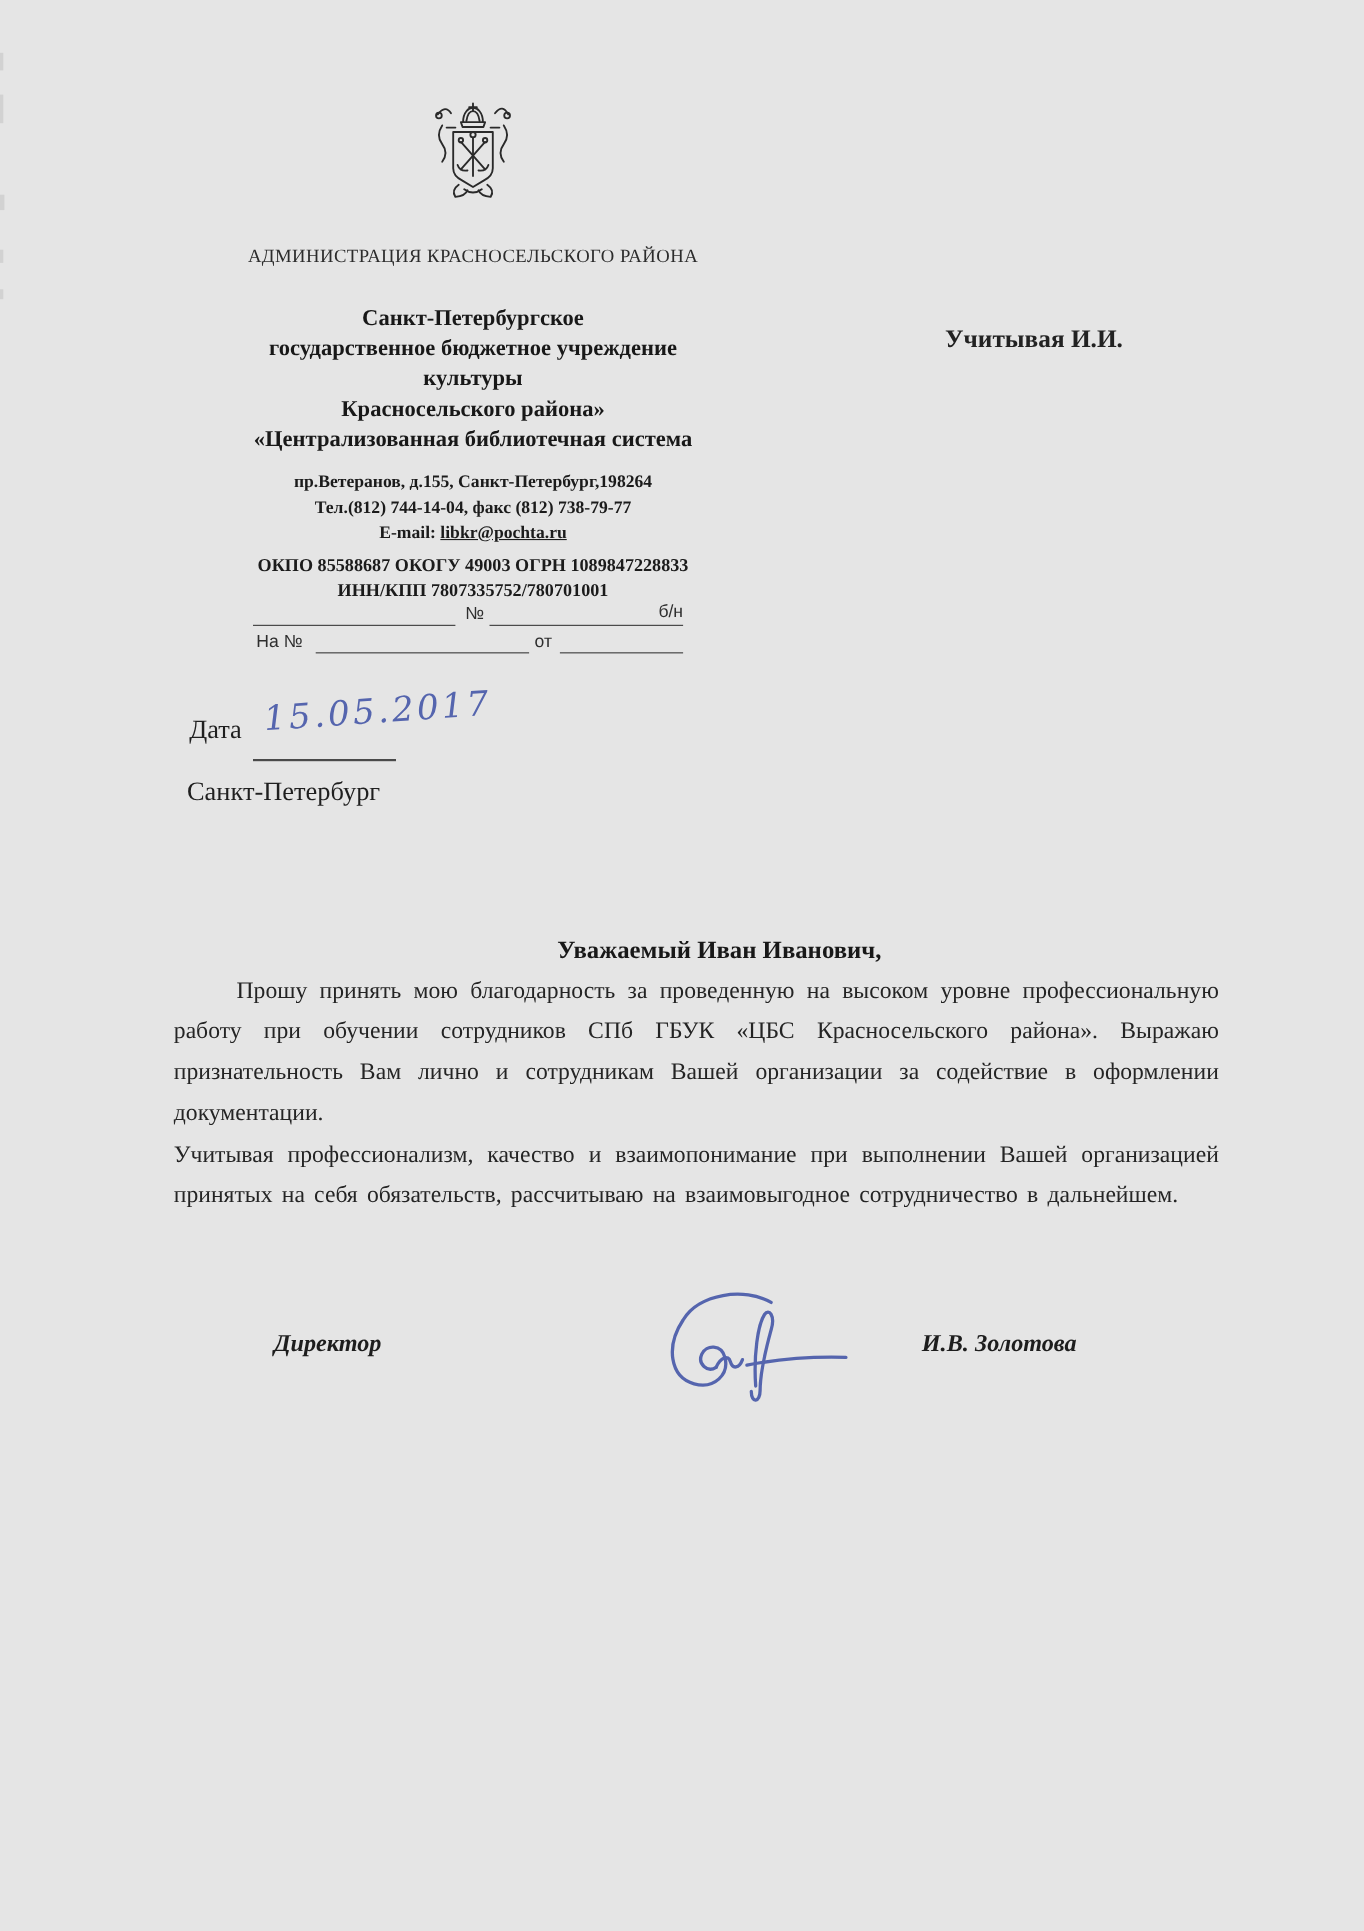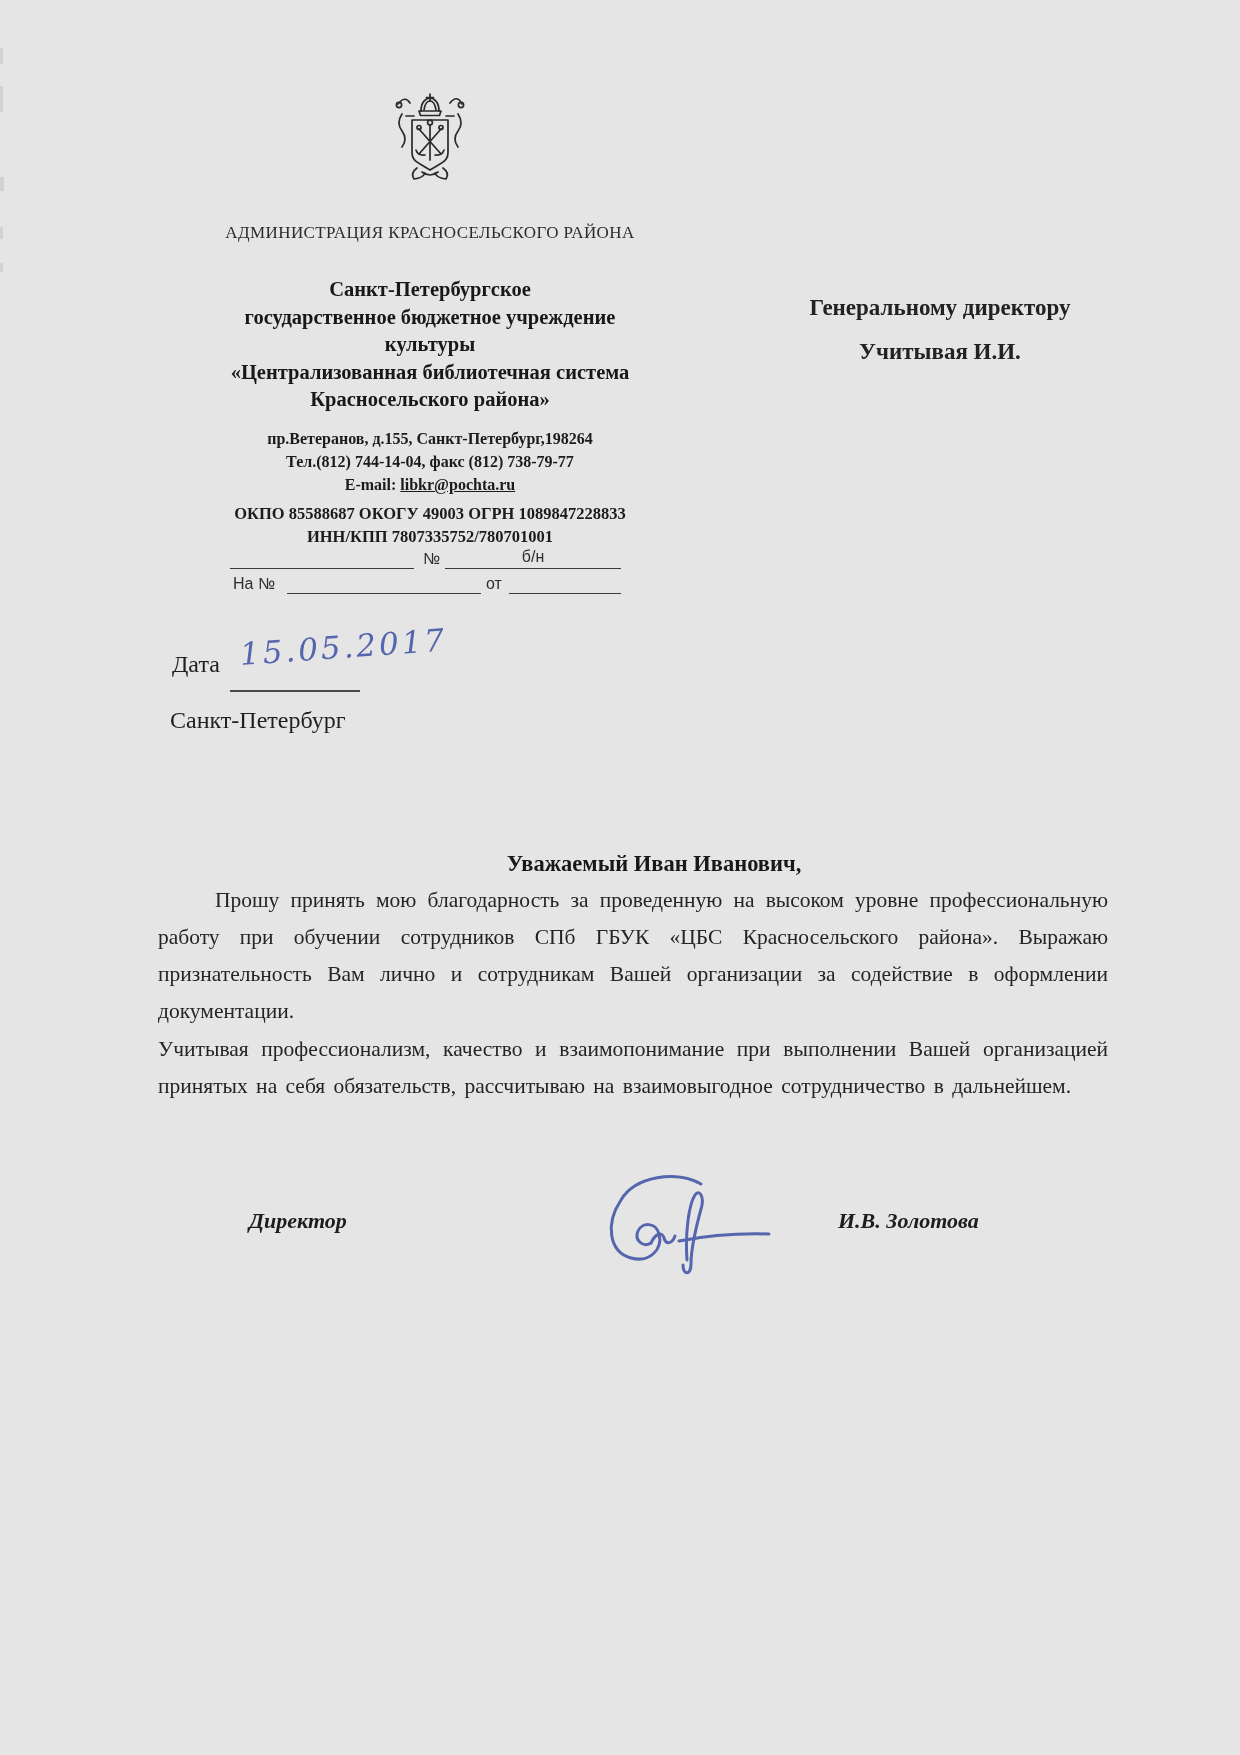--- a/index.html
+++ b/index.html
@@ -11,21 +11,21 @@
   .center-col { position:absolute; left:150px; width:560px; text-align:center; }
   .admin-block { top:221px; font-size:17px; line-height:23px; letter-spacing:0.4px; color:#2c2c2c; }
   .org-block { top:276px; font-weight:bold; font-size:20.5px; line-height:27.5px; color:#181818; }
   .addr-block { top:427px; font-weight:bold; font-size:16px; line-height:23px; color:#1b1b1b; }
   .codes-block { top:502px; font-weight:bold; font-size:16.5px; line-height:23px; color:#1b1b1b; }
   .email-underline { text-decoration:underline; }
   .addressee-block { position:absolute; left:745px; top:286px; width:390px; text-align:center;
     font-weight:bold; font-size:23px; line-height:44px; color:#222; }
   .ref { font-family:"Liberation Sans", sans-serif; font-size:16px; color:#2e2e2e; position:absolute; }
   .uline { position:absolute; border-bottom:1.6px solid #3a3a3a; height:0; }
-  .bn-value { position:absolute; left:445px; top:548px; width:176px; text-align:center;
+  .bn-value { position:absolute; left:445px; top:548px; width:176px; text-align:right;
     font-family:"Liberation Sans", sans-serif; font-size:16px; color:#2e2e2e; }
   .date-label { left:172px; top:651px; font-size:24px; }
   .date-hand { left:240px; top:636px; font-size:31px; font-style:italic;
     font-family:"DejaVu Serif", serif; letter-spacing:3px; transform:rotate(-4deg);
     transform-origin:left center; }
   .date-uline { left:230px; top:690px; width:130px; border-bottom:2px solid #4a4a4a; }
   .city { left:170px; top:707px; font-size:24px; }
   .salutation { left:158px; width:950px; top:827px; text-align:center; text-indent:42px;
     font-weight:bold; font-size:22.5px; color:#181818;margin-top:24px; }
   .para { position:absolute; left:158px; width:950px; text-align:justify; font-size:21.5px;
@@ -82,40 +82,39 @@
   </svg>
 
   <div class="center-col admin-block">
     <div>АДМИНИСТРАЦИЯ КРАСНОСЕЛЬСКОГО РАЙОНА</div>
   </div>
 
   <div class="center-col org-block">
     <div>Санкт-Петербургское</div>
     <div>государственное бюджетное учреждение</div>
     <div>культуры</div>
+    <div>Красносельского района»</div>
     <div>«Централизованная библиотечная система</div>
-    <div>Красносельского района»</div>
   </div>
 
   <div class="center-col addr-block">
     <div>пр.Ветеранов, д.155, Санкт-Петербург,198264</div>
     <div>Тел.(812) 744-14-04, факс (812) 738-79-77</div>
     <div>
       <span>E-mail:</span>
       <span class="email-underline">libkr@pochta.ru</span>
     </div>
   </div>
 
   <div class="center-col codes-block">
     <div>ОКПО 85588687 ОКОГУ 49003 ОГРН 1089847228833</div>
     <div>ИНН/КПП 7807335752/780701001</div>
   </div>
 
   <div class="addressee-block">
-    <div>Генеральному директору</div>
     <div>Учитывая И.И.</div>
   </div>
 
   <div class="uline" style="left:230px; top:568px; width:184px;"></div>
   <span class="ref" style="left:423px; top:550px;">№</span>
   <span class="bn-value">б/н</span>
   <div class="uline" style="left:445px; top:568px; width:176px;"></div>
 
   <span class="ref" style="left:233px; top:575px;">На №</span>
   <div class="uline" style="left:287px; top:593px; width:194px;"></div>

